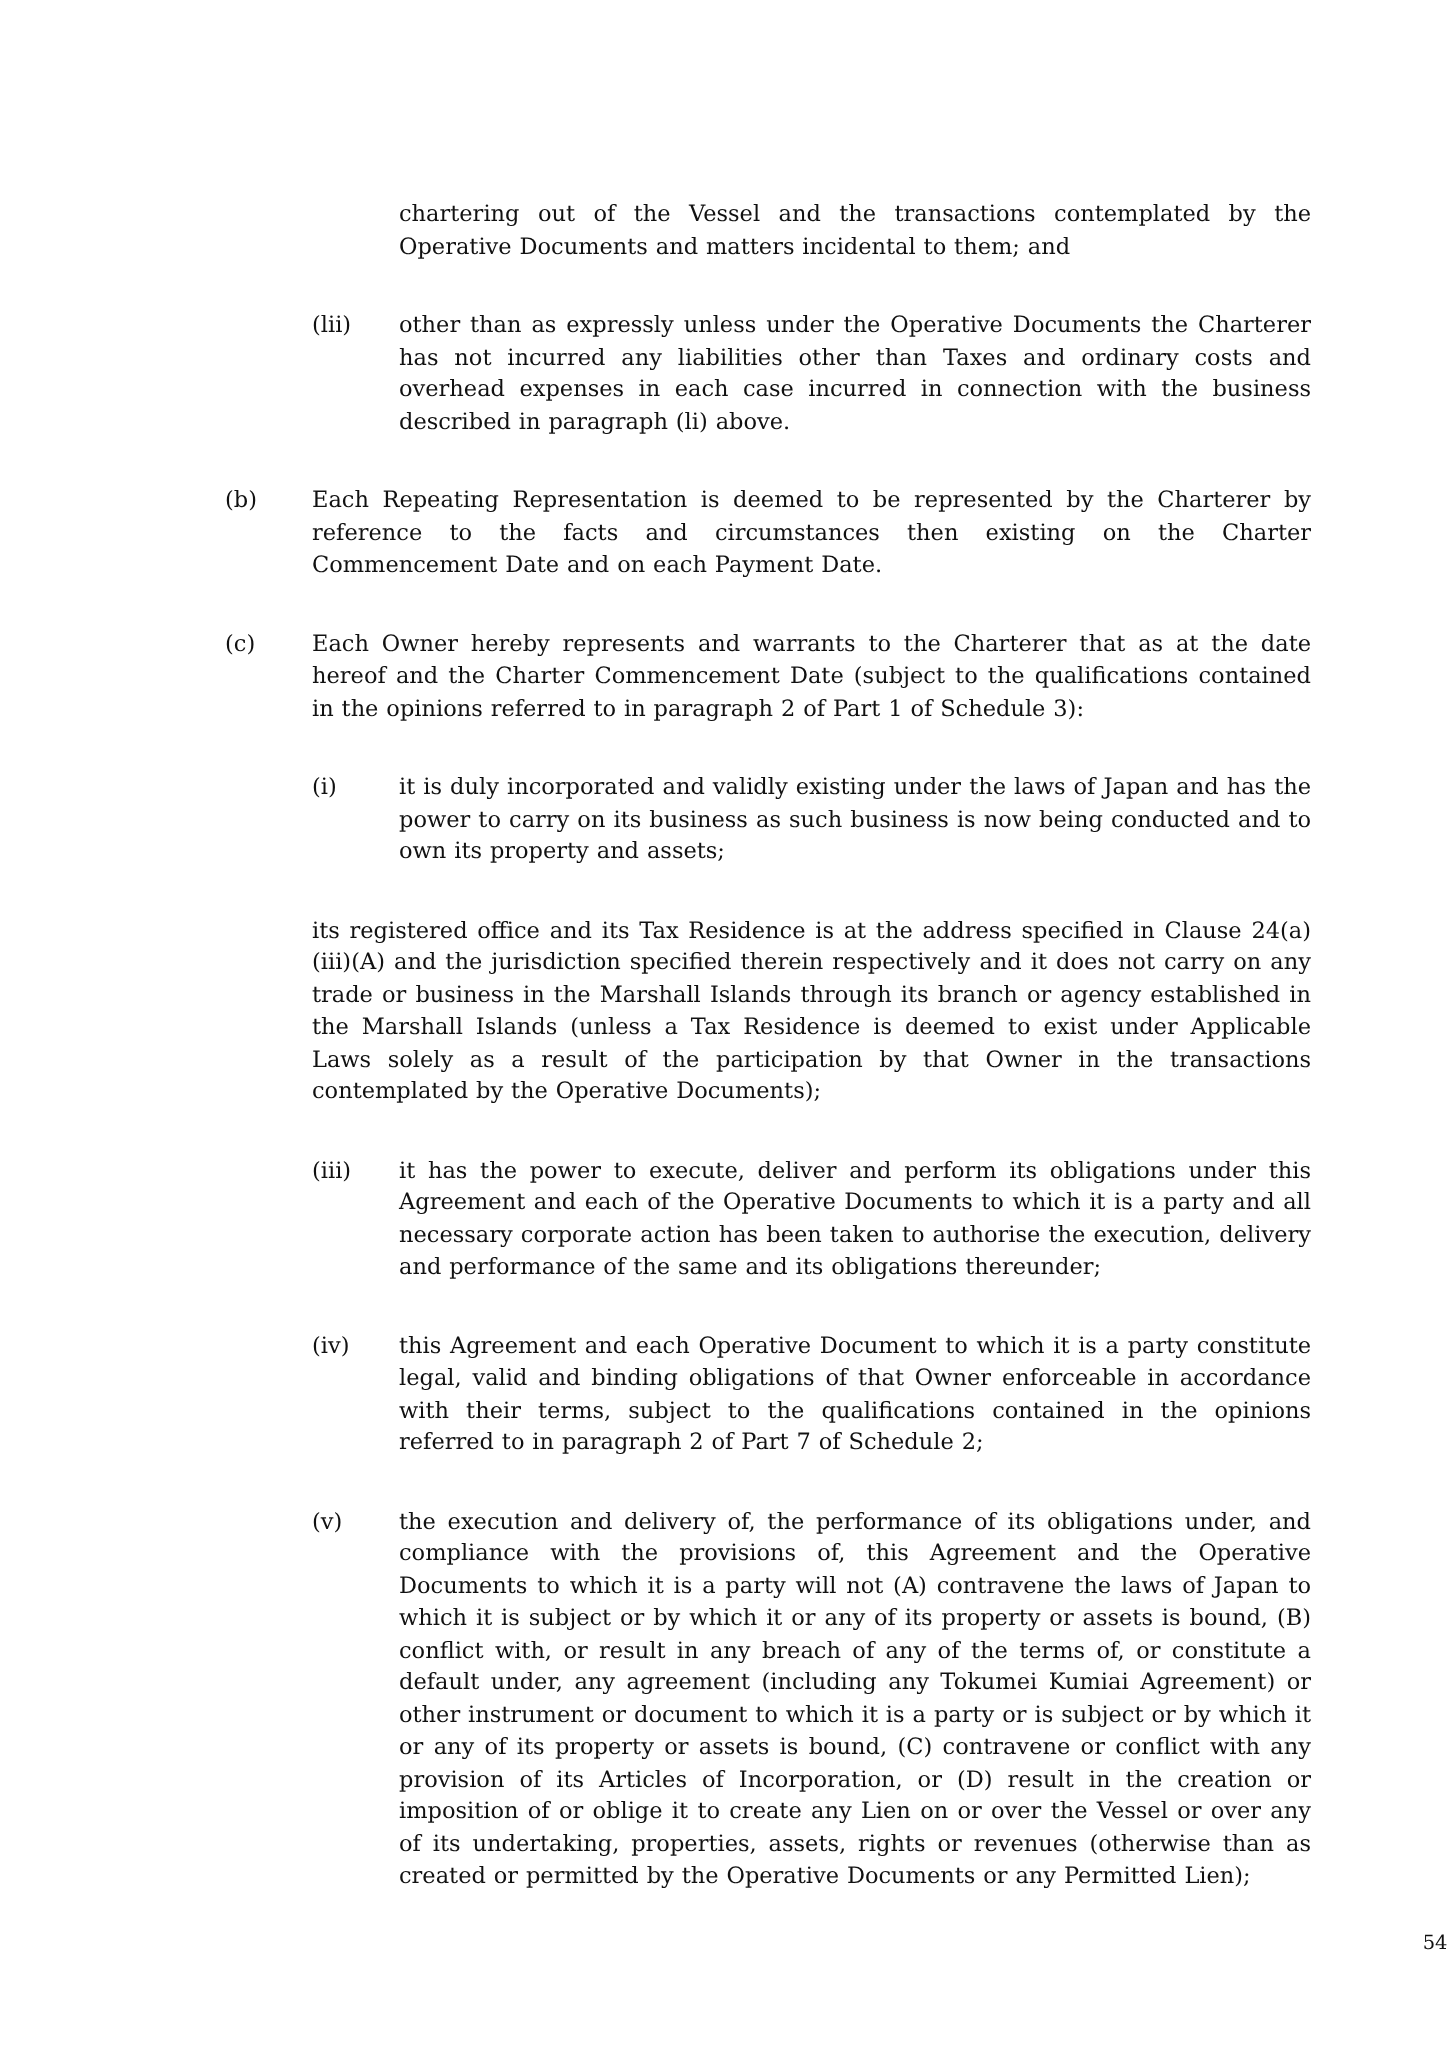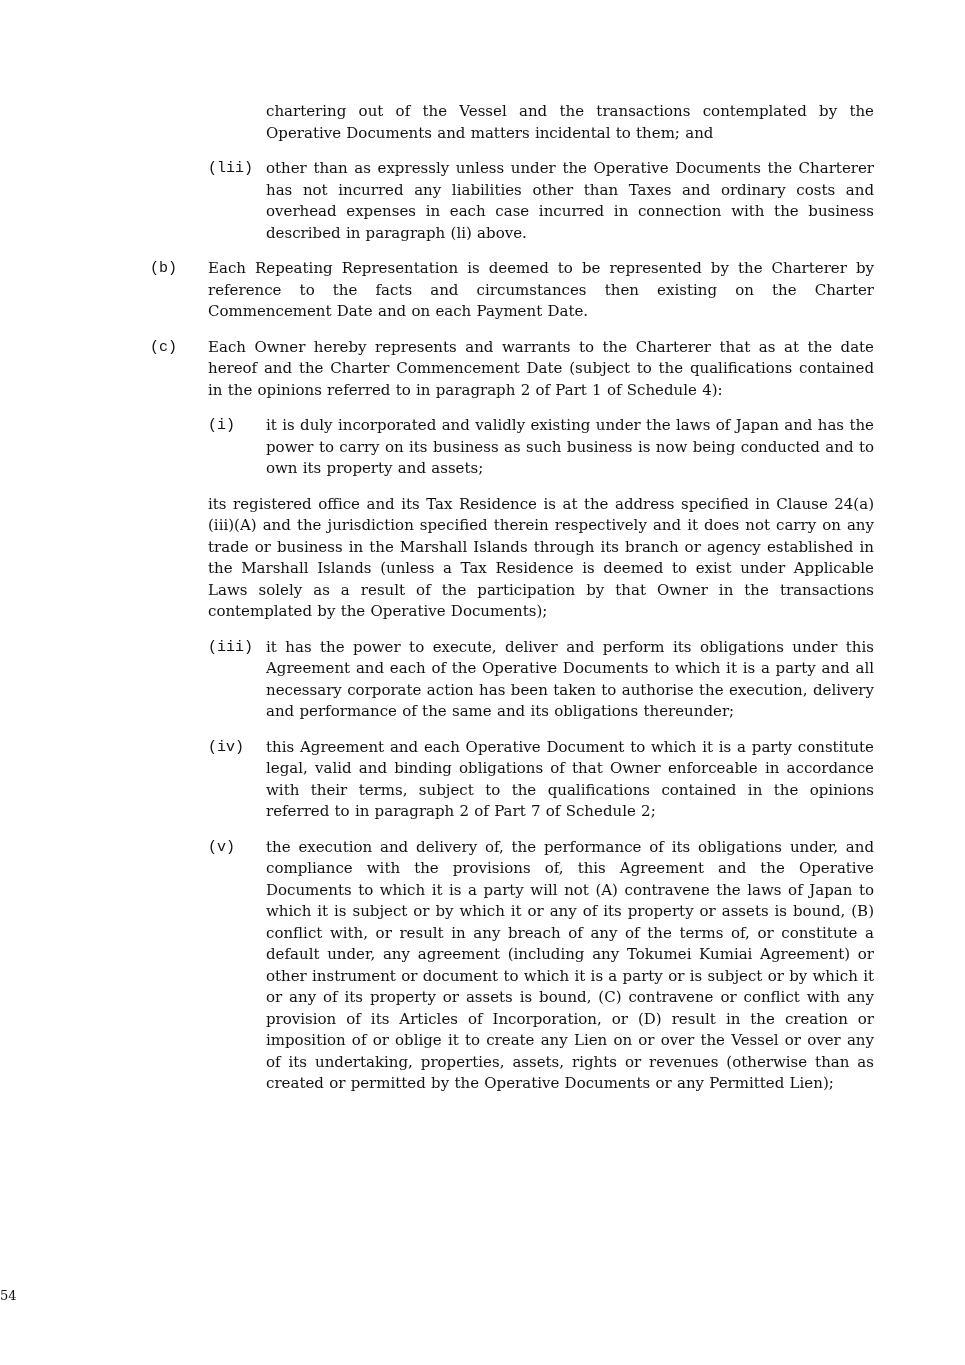--- a/index.html
+++ b/index.html
@@ -20,41 +20,41 @@
   }
   .content {
     position: absolute;
     top: 101px;
     left: 150px;
     right: 91px;
   }
   .block {
     display: flex;
     margin-bottom: 14px;
+    margin-top: 31px;
   }
   .block.level-2 {
     margin-left: 58px;
   }
   .marker {
     flex: 0 0 58px;
     width: 58px;
-    font-family: Liberation Mono, monospace;
   }
   .text {
     flex: 1 1 auto;
     text-align: justify;
     text-align-last: left;
     word-spacing: 0.5px;
   }
   .page-number {
     position: absolute;
     bottom: 62px;
     left: 0;
     width: 100%;
-    text-align: left;
+    text-align: right;
     font-size: 13px;
     line-height: 15px;
   }
 </style>
 </head>
 <body>
 
 <div class="page">
   <div class="content" id="doc-body">
       <div class="block level-2">
@@ -64,21 +64,21 @@
       <div class="block level-2">
     <span class="marker">(lii)</span>
     <div class="text">other than as expressly unless under the Operative Documents the Charterer has not incurred any liabilities other than Taxes and ordinary costs and overhead expenses in each case incurred in connection with the business described in paragraph (li) above.</div>
   </div>
       <div class="block level-1">
     <span class="marker">(b)</span>
     <div class="text">Each Repeating Representation is deemed to be represented by the Charterer by reference to the facts and circumstances then existing on the Charter Commencement Date and on each Payment Date.</div>
   </div>
       <div class="block level-1">
     <span class="marker">(c)</span>
-    <div class="text">Each Owner hereby represents and warrants to the Charterer that as at the date hereof and the Charter Commencement Date (subject to the qualifications contained in the opinions referred to in paragraph 2 of Part 1 of Schedule 4):</div>
+    <div class="text">Each Owner hereby represents and warrants to the Charterer that as at the date hereof and the Charter Commencement Date (subject to the qualifications contained in the opinions referred to in paragraph 2 of Part 1 of Schedule 3):</div>
   </div>
       <div class="block level-2">
     <span class="marker">(i)</span>
     <div class="text">it is duly incorporated and validly existing under the laws of Japan and has the power to carry on its business as such business is now being conducted and to own its property and assets;</div>
   </div>
       <div class="block level-2">
     <div class="text">its registered office and its Tax Residence is at the address specified in Clause 24(a)(iii)(A) and the jurisdiction specified therein respectively and it does not carry on any trade or business in the Marshall Islands through its branch or agency established in the Marshall Islands (unless a Tax Residence is deemed to exist under Applicable Laws solely as a result of the participation by that Owner in the transactions contemplated by the Operative Documents);</div>
   </div>
       <div class="block level-2">
     <span class="marker">(iii)</span>

